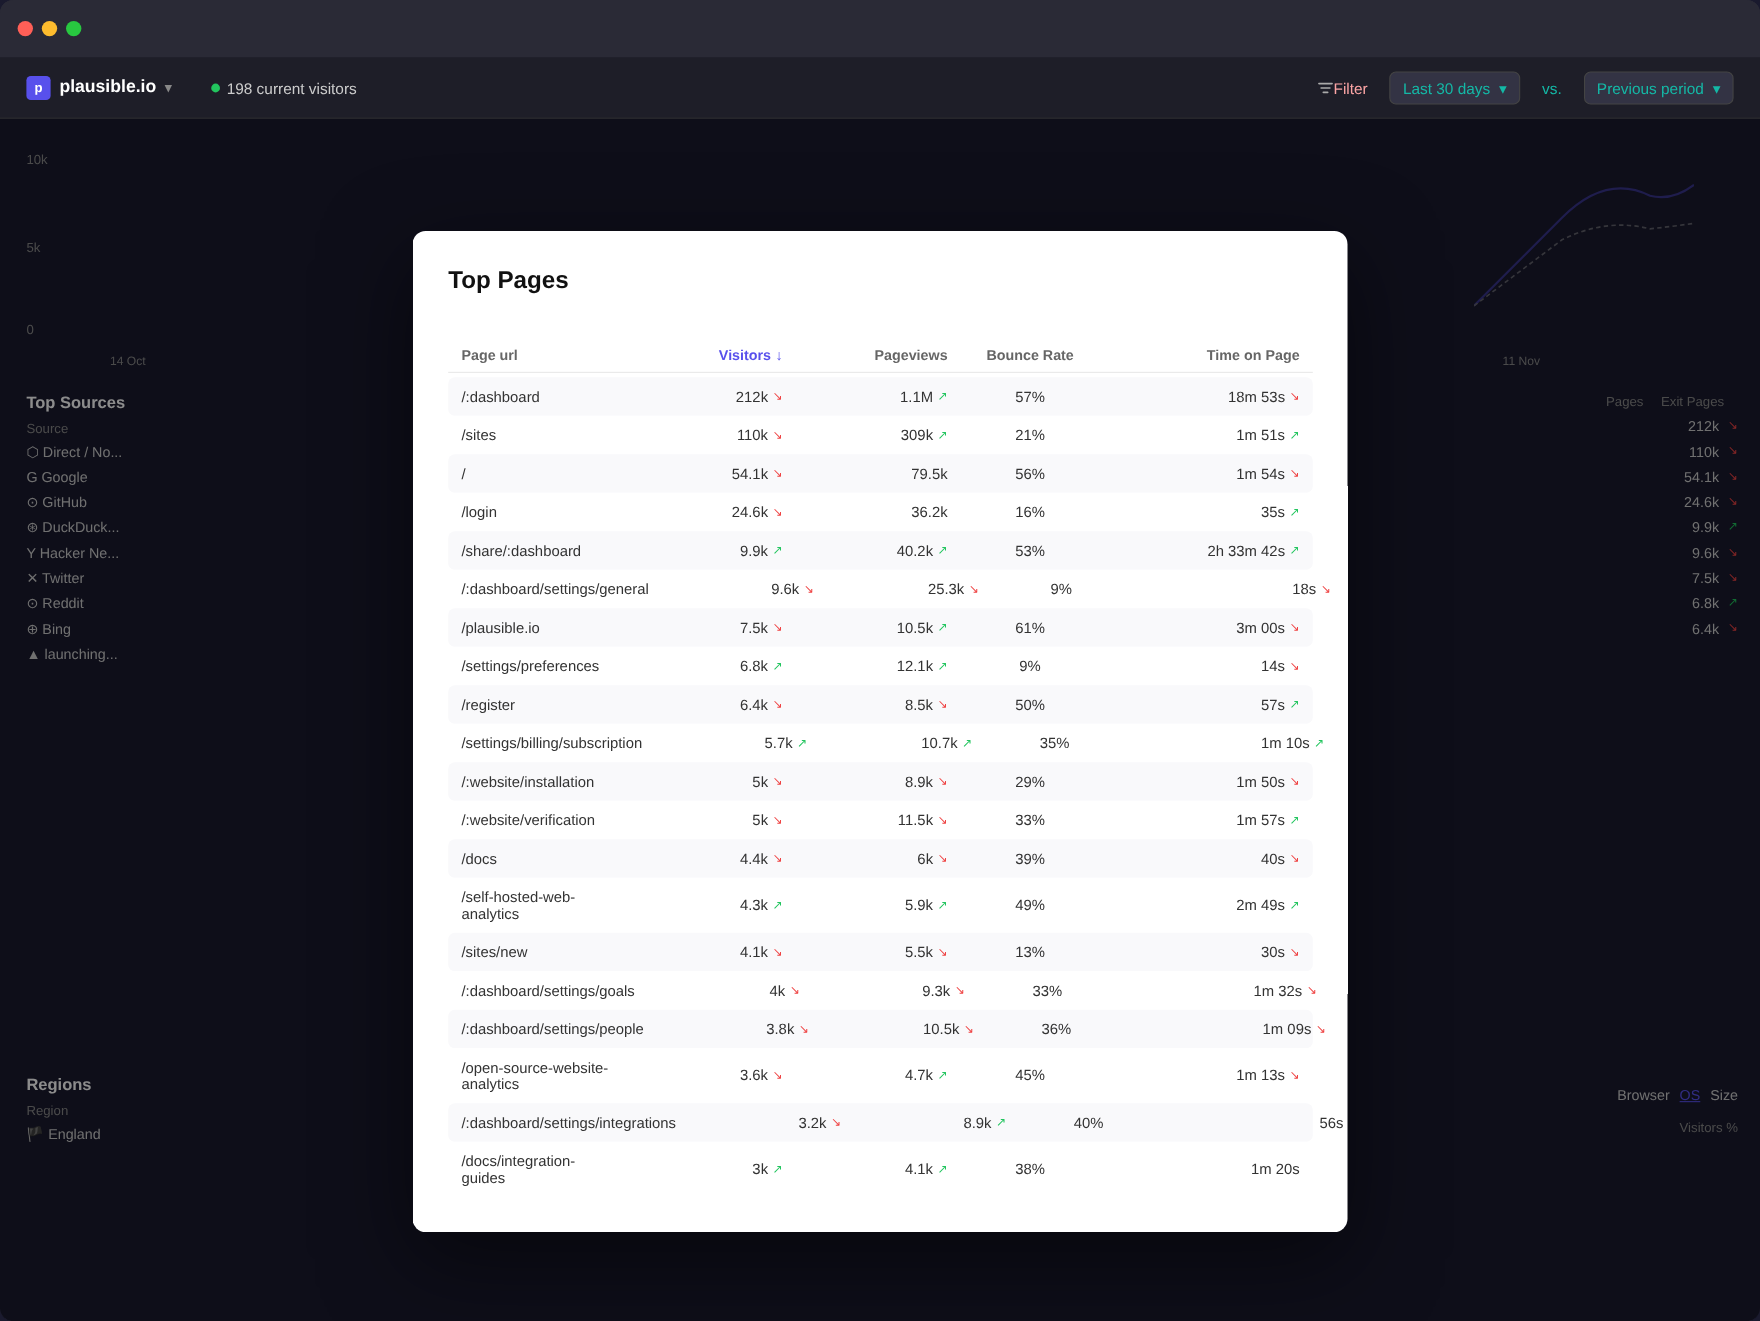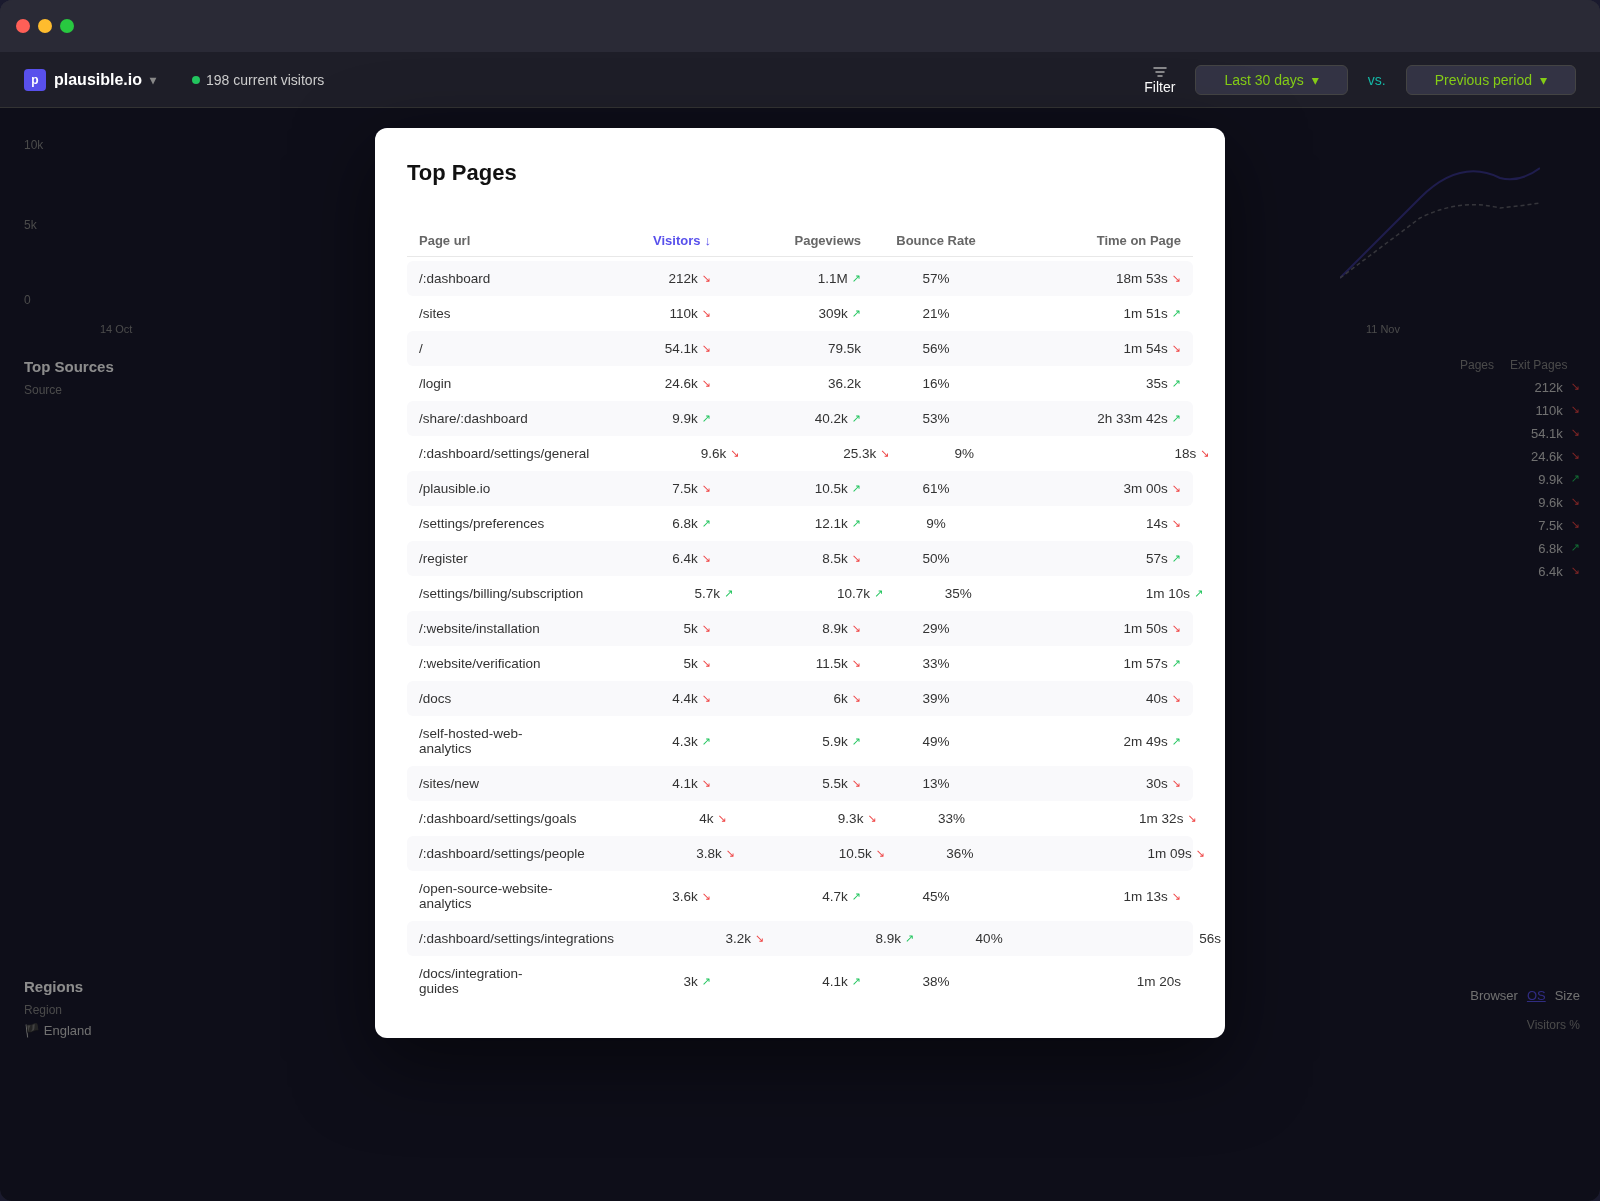--- a/index.html
+++ b/index.html
@@ -90,32 +90,31 @@
       border-radius: 50%;
       background: #22c55e;
     }
 
     .nav-spacer { flex: 1; }
 
     .nav-filter {
       display: flex;
       align-items: center;
       gap: 0;
-      color: #ffffff;
+      color: #fca5a5;
       font-size: 14px;
       cursor: pointer;
-      flex-direction: column;
     }
 
     .nav-dropdown {
       background: #333344;
       border: 1px solid #444;
       border-radius: 6px;
-      padding: 6px 28px;
-      color: #84cc16;
+      padding: 6px 11px;
+      color: #14b8a6;
       font-size: 14px;
       display: flex;
       align-items: center;
       gap: 8px;
       cursor: pointer;
     }
 
     .nav-vs {
       color: #14b8a6;
       font-size: 14px;
@@ -123,21 +122,21 @@
 
     
     .modal-backdrop {
       position: absolute;
       top: 108px;
       left: 0;
       right: 0;
       bottom: 0;
       background: rgba(0,0,0,0.45);
       display: flex;
-      align-items: flex-start;
+      align-items: center;
       justify-content: center;
       padding-top: 20px;
     }
 
     
     .modal {
       background: #fff;
       border-radius: 12px;
       width: 850px;
       max-height: 1060px;
@@ -308,20 +307,31 @@
     <div style="position:absolute;right:200px;top:215px;color:#888;font-size:11px;">11 Nov</div>
 
     <svg style="position:absolute;right:60px;top:10px;width:200px;height:200px;opacity:0.5" viewBox="0 0 200 200">
       <path d="M0,160 Q40,120 80,80 Q120,40 160,60 Q180,65 200,50" stroke="#5850ec" stroke-width="2" fill="none"></path>
       <path d="M0,160 Q40,130 80,100 Q120,80 160,90 Q180,88 200,85" stroke="#aaa" stroke-width="1.5" fill="none" stroke-dasharray="4,3"></path>
     </svg>
 
     <div style="position:absolute;left:24px;top:250px;color:#fff;">
       <div style="font-size:15px;font-weight:600;margin-bottom:8px;">Top Sources</div>
       <div style="font-size:12px;color:#888;margin-bottom:6px;">Source</div>
+      <div style="display:flex;flex-direction:column;gap:8px;">
+        <div style="font-size:13px;color:#ccc;">⬡ Direct / No...</div>
+        <div style="font-size:13px;color:#ccc;">G Google</div>
+        <div style="font-size:13px;color:#ccc;">⊙ GitHub</div>
+        <div style="font-size:13px;color:#ccc;">⊛ DuckDuck...</div>
+        <div style="font-size:13px;color:#ccc;">Y Hacker Ne...</div>
+        <div style="font-size:13px;color:#ccc;">✕ Twitter</div>
+        <div style="font-size:13px;color:#ccc;">⊙ Reddit</div>
+        <div style="font-size:13px;color:#ccc;">⊕ Bing</div>
+        <div style="font-size:13px;color:#ccc;">▲ launching...</div>
+      </div>
     </div>
 
     <div style="position:absolute;left:24px;top:870px;color:#fff;">
       <div style="font-size:15px;font-weight:600;margin-bottom:8px;">Regions</div>
       <div style="font-size:12px;color:#888;margin-bottom:6px;">Region</div>
       <div style="font-size:13px;color:#ccc;">🏴 England</div>
     </div>
 
     <div style="position:absolute;right:20px;top:250px;color:#ccc;font-size:13px;display:flex;flex-direction:column;gap:8px;min-width:120px;">
       <div style="font-size:12px;color:#888;display:flex;gap:16px;">

